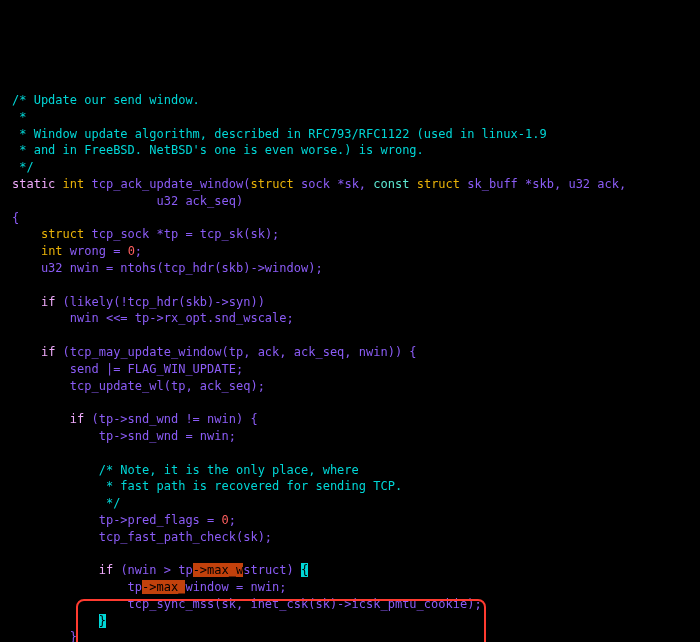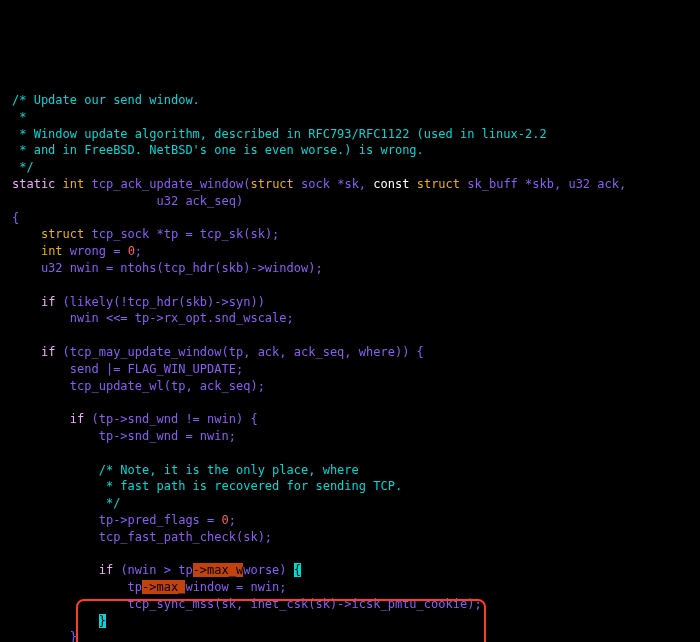--- a/index.html
+++ b/index.html
@@ -17,21 +17,21 @@
       width: 700px;
       white-space: pre;
       overflow: hidden;
     }
     .code-container {
       position: relative;
     }
     .comment { color: #00d7d7; }
     .keyword-blue { color: #f0abfc; }
     .type-green { color: #eab308; }
-    .const-orange { color: #ffffff; }
+    .const-orange { color: #5eead4; }
     .number-red { color: #ff5f5f; }
     .text { color: #8b5cf6; }
     .highlight-box {
       position: absolute;
       border: 2px solid #ff3b30;
       border-radius: 8px;
       pointer-events: none;
     }
     .hl-yellow {
       background: #c2410c;
@@ -43,47 +43,47 @@
     }
   </style>
 </head>
 <body>
 
 
 
 <div class="code-container">
 <span class="comment">/* Update our send window.</span>
 <span class="comment"> *</span>
-<span class="comment"> * Window update algorithm, described in RFC793/RFC1122 (used in linux-2.2</span>
+<span class="comment"> * Window update algorithm, described in RFC793/RFC1122 (used in linux-1.9</span>
 <span class="comment"> * and in FreeBSD. NetBSD's one is even worse.) is wrong.</span>
 <span class="comment"> */</span>
 <span><span class="keyword-blue">static</span> <span class="type-green">int</span> <span class="text">tcp_ack_update_window</span><span class="text">(</span><span class="type-green">struct</span> <span class="text">sock</span><span class="text"> *sk, </span><span class="const-orange">const</span> <span class="type-green">struct</span><span class="text"> sk_buff</span><span class="text"> *skb, u32 ack,</span></span>
 <span class="text">                    u32 ack_seq)</span>
 <span class="text">{</span>
 <span><span class="text">    </span><span class="type-green">struct</span><span class="text"> tcp_sock *tp = tcp_sk(sk);</span></span>
 <span><span class="text">    </span><span class="type-green">int</span><span class="text"> wrong = </span><span class="number-red">0</span><span class="text">;</span></span>
 <span class="text">    u32 nwin = ntohs(tcp_hdr(skb)-&gt;window);</span>
 <span class="text"></span>
 <span><span class="text">    </span><span class="keyword-blue">if</span><span class="text"> (likely(!tcp_hdr(skb)-&gt;syn))</span></span>
 <span class="text">        nwin &lt;&lt;= tp-&gt;rx_opt.snd_wscale;</span>
 <span class="text"></span>
-<span><span class="text">    </span><span class="keyword-blue">if</span><span class="text"> (tcp_may_update_window(tp, ack, ack_seq, where)) {</span></span>
+<span><span class="text">    </span><span class="keyword-blue">if</span><span class="text"> (tcp_may_update_window(tp, ack, ack_seq, nwin)) {</span></span>
 <span class="text">        send |= FLAG_WIN_UPDATE;</span>
 <span class="text">        tcp_update_wl(tp, ack_seq);</span>
 <span class="text"></span>
 <span><span class="text">        </span><span class="keyword-blue">if</span><span class="text"> (tp-&gt;snd_wnd != nwin) {</span></span>
 <span class="text">            tp-&gt;snd_wnd = nwin;</span>
 <span class="text"></span>
 <span class="comment">            /* Note, it is the only place, where</span>
 <span class="comment">             * fast path is recovered for sending TCP.</span>
 <span class="comment">             */</span>
 <span><span class="text">            tp-&gt;pred_flags = </span><span class="number-red">0</span><span class="text">;</span></span>
 <span class="text">            tcp_fast_path_check(sk);</span>
 <span class="text"></span>
-<span><span class="text">            </span><span class="keyword-blue">if</span><span class="text"> (nwin &gt; tp</span><span class="hl-yellow">-&gt;max_w</span><span class="text">worse) </span><span class="hl-cursor">{</span></span>
+<span><span class="text">            </span><span class="keyword-blue">if</span><span class="text"> (nwin &gt; tp</span><span class="hl-yellow">-&gt;max_w</span><span class="text">struct) </span><span class="hl-cursor">{</span></span>
 <span><span class="text">                tp</span><span class="hl-yellow">-&gt;max_</span><span class="text">window = nwin;</span></span>
 <span class="text">                tcp_sync_mss(sk, inet_csk(sk)-&gt;icsk_pmtu_cookie);</span>
 <span><span class="text">            </span><span class="hl-cursor">}</span></span>
 <span class="text">        }</span>
 
 <span class="text"></span>
 
 <span class="text"></span>
 
 

